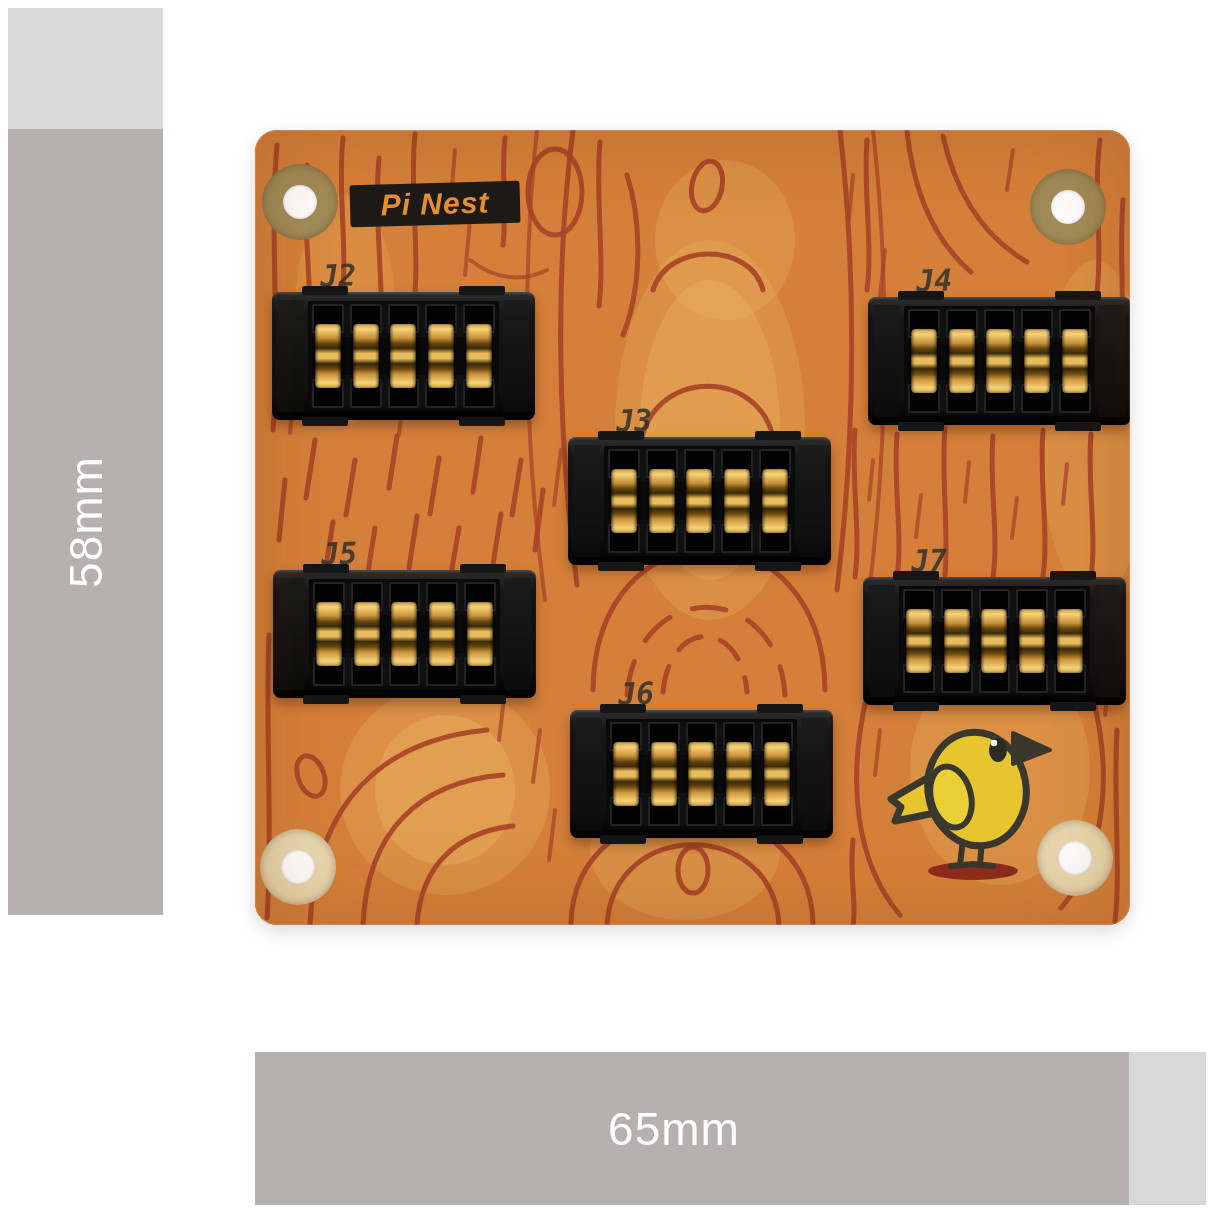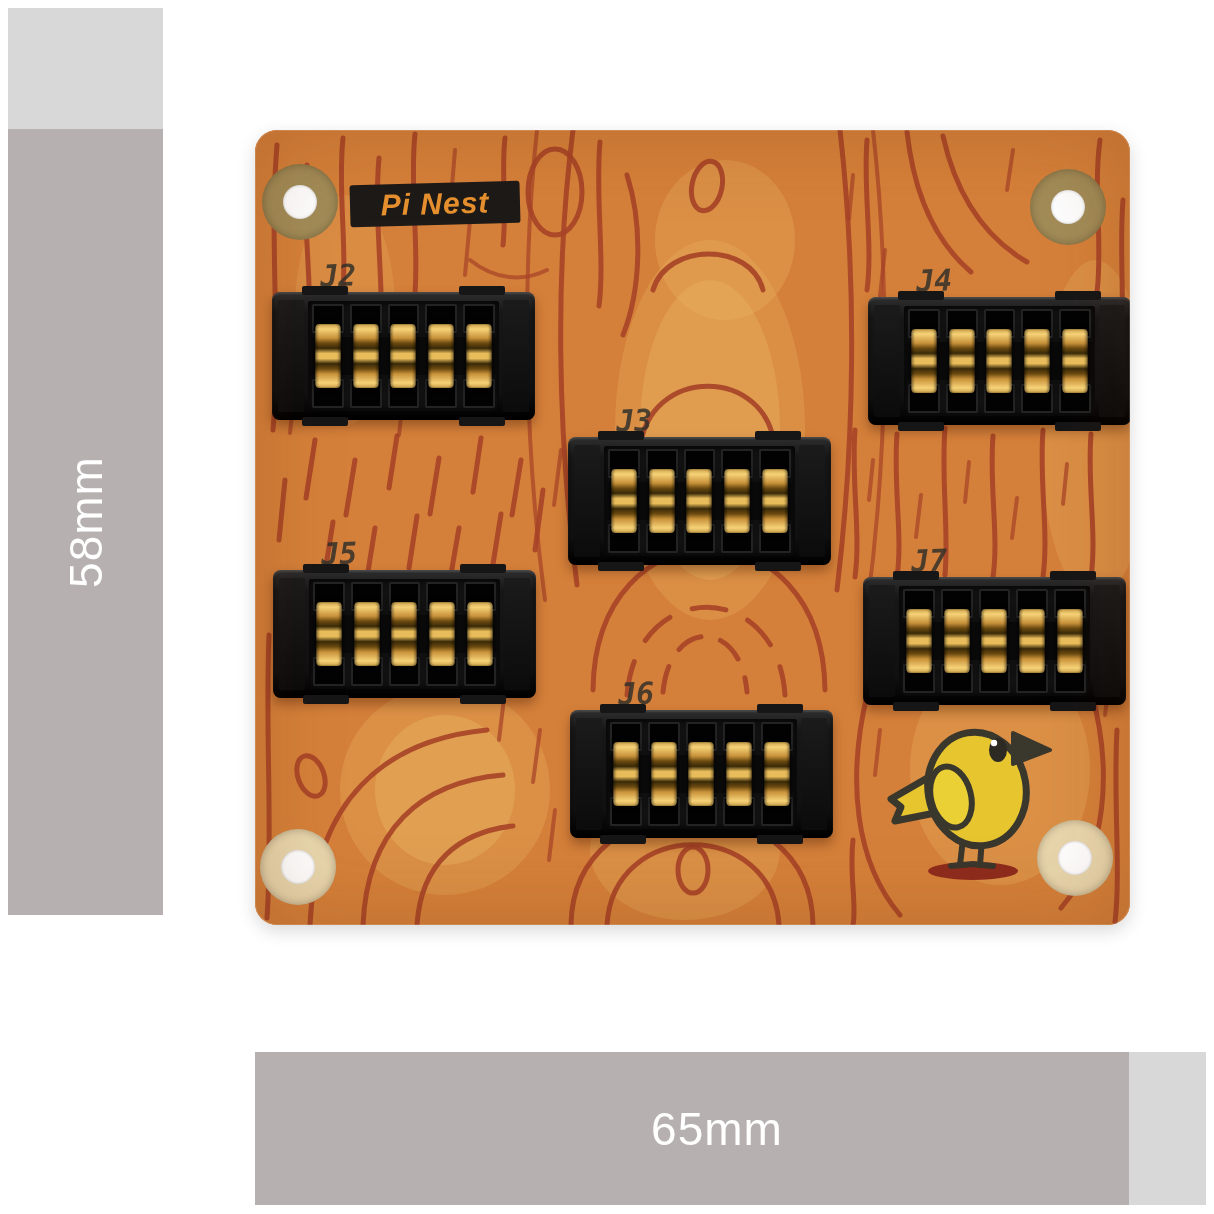--- a/index.html
+++ b/index.html
@@ -7,21 +7,21 @@
          font-family:"Liberation Sans", sans-serif;}
 
   
   .dim-bar{position:absolute;background:var(--bar-gray);}
   .dim-bar-left{left:8px;top:8px;width:155px;height:907px;}
   .dim-bar-left .light-seg{position:absolute;left:0;top:0;width:100%;height:121px;background:var(--bar-light-gray);}
   .dim-bar-bottom{left:255px;top:1052px;width:951px;height:153px;}
   .dim-bar-bottom .light-seg{position:absolute;right:0;top:0;width:77px;height:100%;background:var(--bar-light-gray);}
   .dim-label{position:absolute;color:var(--dimension-text);font-size:46px;letter-spacing:1px;white-space:nowrap;}
   .dim-label.v{left:50%;top:514px;transform:translate(-50%,-50%) rotate(-90deg);}
-  .dim-label.h{left:462px;top:50%;transform:translate(-50%,-50%);}
+  .dim-label.h{left:419px;top:50%;transform:translate(-50%,-50%);}
 
   
   .pcb{position:absolute;left:255px;top:130px;width:875px;height:795px;border-radius:22px;
        overflow:hidden;background:var(--pcb-orange);box-shadow:0 6px 18px rgba(0,0,0,.15);}
   .pcb::after{content:"";position:absolute;inset:0;border-radius:22px;pointer-events:none;
        box-shadow:inset 0 0 90px rgba(90,35,8,.22), inset 0 0 0 1px rgba(255,255,255,.18);}
   .grain-svg{position:absolute;left:0;top:0;width:875px;height:795px;display:block;}
   .pcb-base{fill:var(--pcb-orange);}
   .blotch{fill:var(--pcb-light);}
   .gr{fill:none;stroke:var(--grain-red);stroke-width:5;stroke-linecap:round;opacity:.9;}

